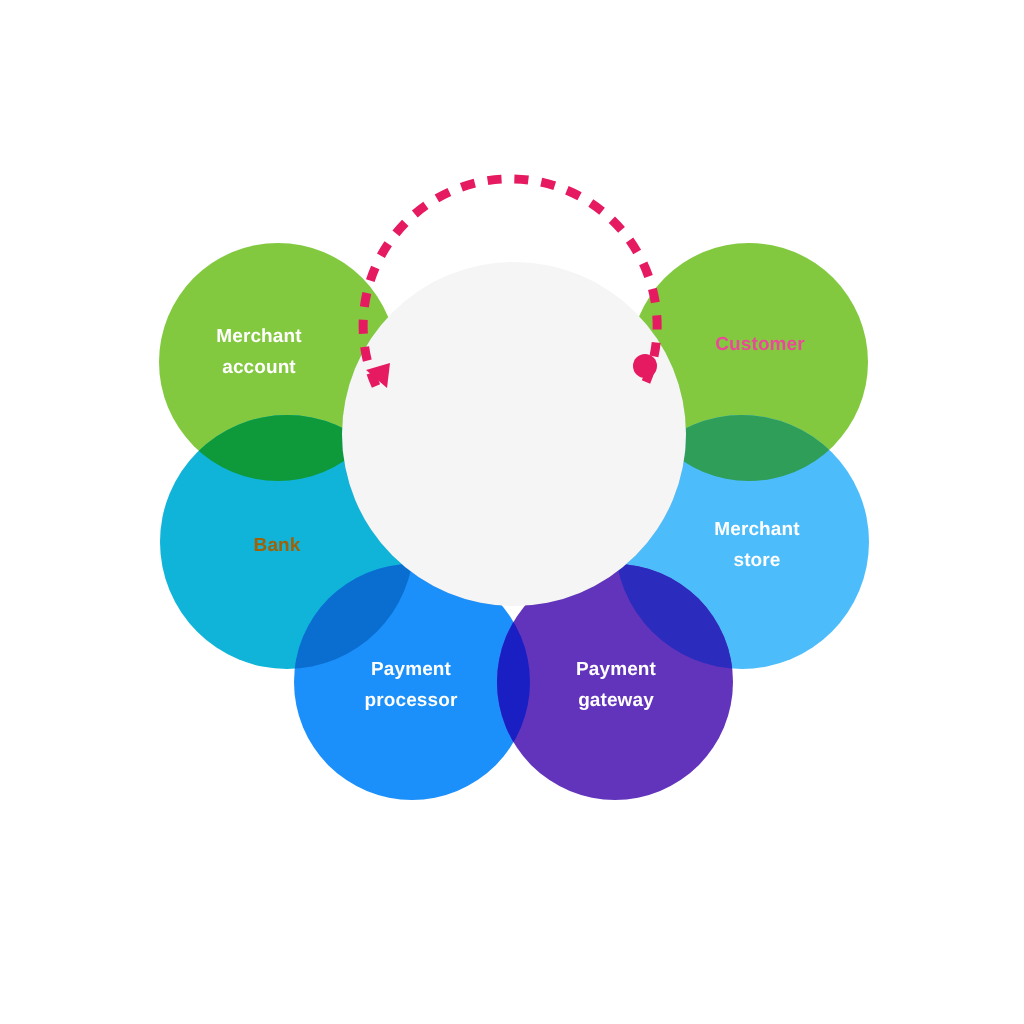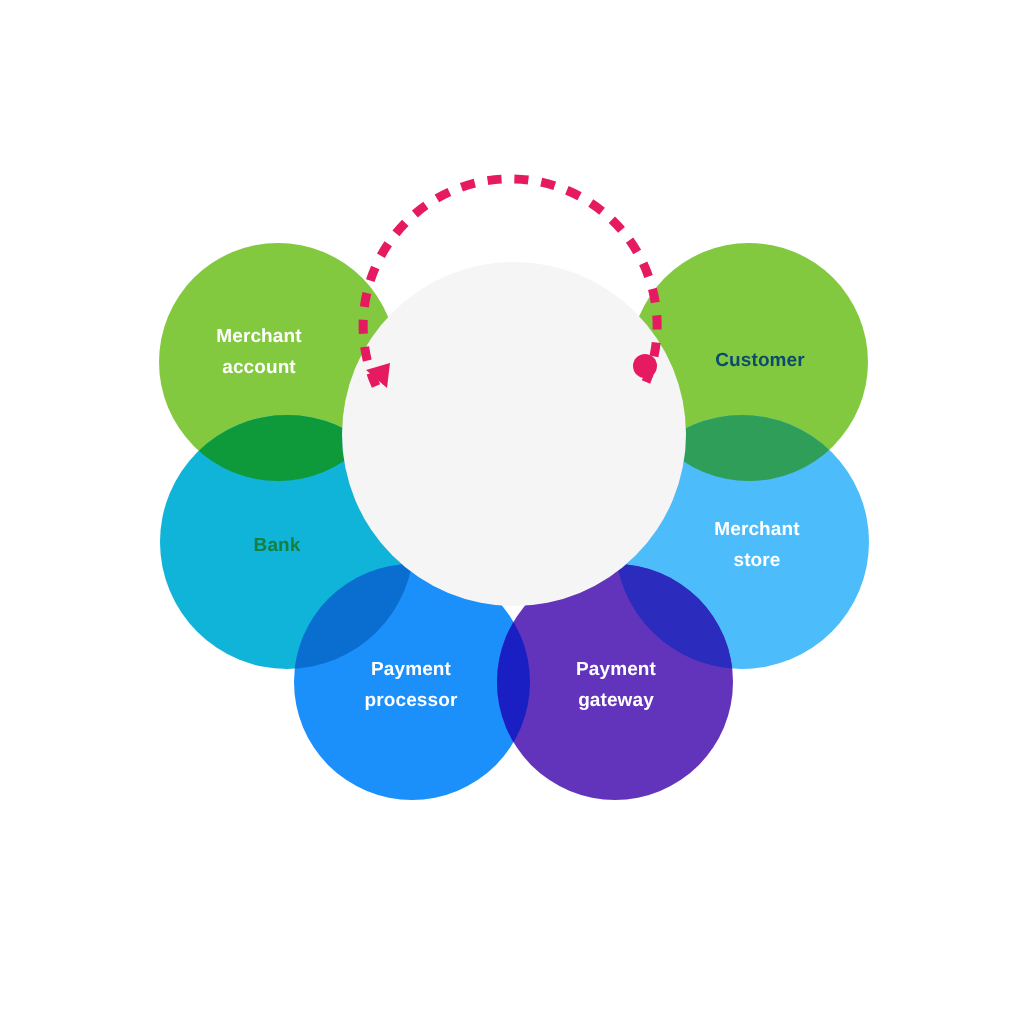--- a/index.html
+++ b/index.html
@@ -137,23 +137,23 @@
 
       <circle cx="645" cy="366" r="12" fill="#E51A60"></circle>
 
       <polygon points="366,370 390,363 387,388" fill="#E51A60"></polygon>
     </g>
   </svg>
 
   <div class="node-label" style="left: 259px; top: 352px; color: rgb(255, 255, 255);">Merchant
 account</div>
 
-  <div class="node-label" style="left: 760px; top: 344px; color: #0c4a6e; margin-top: 16px;">Customer</div>
+  <div class="node-label" style="left: 760px; top: 344px; color: #ec4899;">Customer</div>
 
-  <div class="node-label" style="left: 277px; top: 545px; color: #15803d;">Bank</div>
+  <div class="node-label" style="left: 277px; top: 545px; color: #a16207;">Bank</div>
 
   <div class="node-label" style="left: 757px; top: 545px; color: rgb(255, 255, 255);">Merchant
 store</div>
 
   <div class="node-label" style="left: 411px; top: 685px; color: rgb(255, 255, 255);">Payment
 processor</div>
 
   <div class="node-label" style="left: 616px; top: 685px; color: rgb(255, 255, 255);">Payment
 gateway</div>
 

